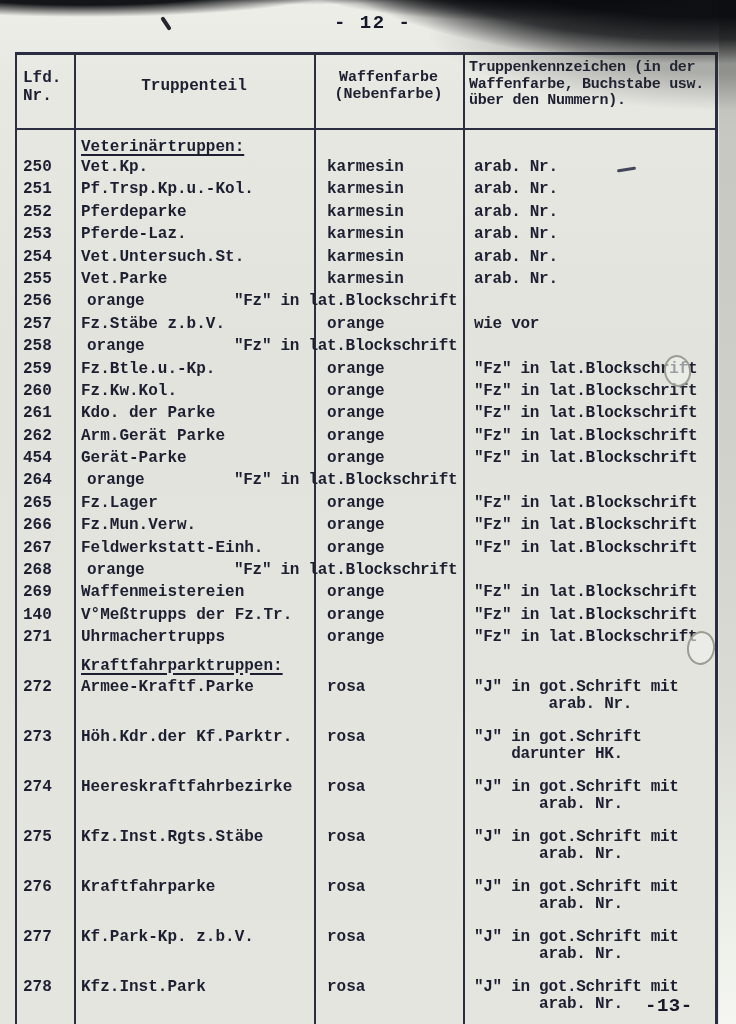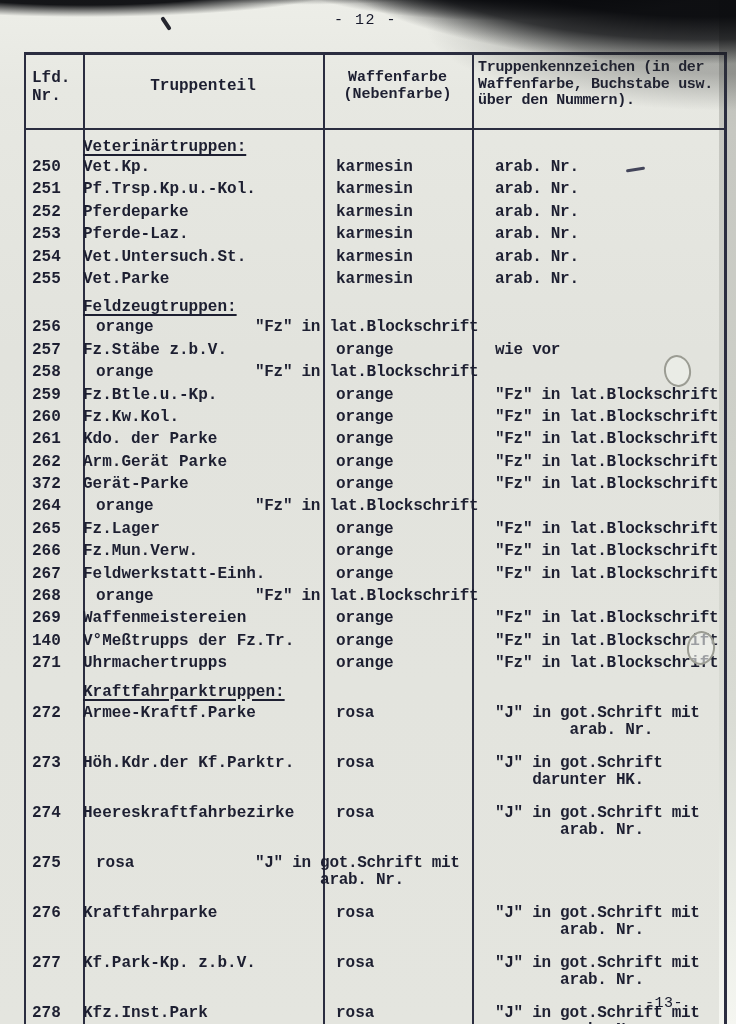--- a/index.html
+++ b/index.html
@@ -26,55 +26,55 @@
   .scan-dark{
     position:absolute;top:0;left:0;width:736px;height:150px;pointer-events:none;
     background:
       radial-gradient(ellipse 560px 175px at 705px -62px, rgba(9,10,13,.97) 45%, rgba(13,14,17,.78) 58%, rgba(20,22,24,0) 72%),
       radial-gradient(ellipse 310px 62px at 505px -24px, rgba(9,10,13,.92) 40%, rgba(20,22,24,0) 72%),
       radial-gradient(ellipse 330px 40px at 85px -15px, rgba(9,10,13,.95) 50%, rgba(20,22,24,0) 80%),
       radial-gradient(ellipse 220px 24px at 305px -14px, rgba(30,32,34,.5) 40%, rgba(30,32,34,0) 78%),
       radial-gradient(ellipse 430px 115px at 736px 28px, rgba(45,47,46,.32) 40%, rgba(45,47,46,0) 72%);
   }
   .page-num{
-    position:absolute;color:#16182a;font-weight:400;font-size:15px;letter-spacing:1.5px;white-space:pre;
+    position:absolute;color:#16182a;font-weight:700;font-size:19px;letter-spacing:1.5px;white-space:pre;
   }
   .page-num.top{left:334px;top:12px;}
   .page-num.bottom{left:645px;top:995px;letter-spacing:.5px;}
   .pen-mark{
     position:absolute;left:164px;top:16px;width:4px;height:15px;border-radius:2px;
     background:#25262f;transform:rotate(-34deg);
   }
   .dash-mark{
     position:absolute;left:600px;top:113px;width:19px;height:3px;border-radius:2px;
     background:#43455a;transform:rotate(-9deg);
   }
   
   .ttable{
-    position:absolute;left:24px;top:52px;width:703px;height:972px;box-sizing:border-box;
+    position:absolute;left:15px;top:52px;width:703px;height:972px;box-sizing:border-box;
     border-top:3px solid var(--line);
     border-left:2px solid var(--line);
     border-right:3px solid var(--line);
   }
   .vline{position:absolute;top:0;bottom:0;width:2px;background:var(--line);}
   .v1{left:57px}.v2{left:297px}.v3{left:446px}
   .header-sep{position:absolute;left:0;right:0;top:73px;height:2px;background:var(--line);}
   .thead{position:absolute;top:0;left:0;right:0;height:73px;display:flex;color:var(--ink);}
   .hc{box-sizing:border-box;white-space:pre-line;font-weight:700;font-size:16px;line-height:18px;}
   .hc.c1{width:57px;padding:14px 0 0 6px;}
   .hc.c2{width:240px;padding-top:22px;text-align:center;}
   .hc.c3{width:149px;padding-top:14px;text-align:center;font-size:15px;line-height:17px;}
   .hc.c4{flex:1;padding:5px 0 0 6px;font-size:15px;line-height:16.5px;letter-spacing:-0.3px;}
   #table-rows{position:absolute;top:75px;left:0;right:0;}
   .trow{display:flex;color:var(--ink);font-weight:700;font-size:16px;}
   .trow > div{box-sizing:border-box;}
   .rc1{width:57px;padding-left:6px;}
-  .rc2{width:240px;white-space:pre;}
+  .rc2{width:240px;padding-left:7px;white-space:pre;}
   .rc3{width:149px;padding-left:13px;}
-  .rc4{flex:1;padding-left:23px;white-space:pre;letter-spacing:-0.3px;}
+  .rc4{flex:1;padding-left:11px;white-space:pre;letter-spacing:-0.3px;}
   .single{height:22.4px;line-height:22.4px;}
   .multi{padding:4px 0;line-height:17px;min-height:42px;}
   .section-row{padding-top:9px;height:17px;line-height:17px;}
   .section-row .u{text-decoration:underline;text-underline-offset:3px;text-decoration-thickness:1.5px;}
   
   .ring{position:absolute;border:2.5px solid #9b9c93;border-radius:50%;background:rgba(240,241,236,.6);}
   .r1{left:664px;top:355px;width:23px;height:28px;transform:rotate(-10deg);}
   .r2{left:687px;top:631px;width:24px;height:30px;transform:rotate(8deg);}
 </style>
 </head>
@@ -141,26 +141,20 @@
           <div class="rc2">Vet.Untersuch.St.</div>
           <div class="rc3">karmesin</div>
           <div class="rc4">arab. Nr.</div>
         </div>
         <div class="trow single">
           <div class="rc1">255</div>
           <div class="rc2">Vet.Parke</div>
           <div class="rc3">karmesin</div>
           <div class="rc4">arab. Nr.</div>
         </div>
-        <div class="trow section-row">
-          <div class="rc1"></div>
-          <div class="rc2"><span class="u">Feldzeugtruppen:</span></div>
-          <div class="rc3"></div>
-          <div class="rc4"></div>
-        </div>
         <div class="trow single">
           <div class="rc1">256</div>
           <div class="rc3">orange</div>
           <div class="rc4">"Fz" in lat.Blockschrift</div>
         </div>
         <div class="trow single">
           <div class="rc1">257</div>
           <div class="rc2">Fz.Stäbe z.b.V.</div>
           <div class="rc3">orange</div>
           <div class="rc4">wie vor</div>
@@ -188,21 +182,21 @@
           <div class="rc3">orange</div>
           <div class="rc4">"Fz" in lat.Blockschrift</div>
         </div>
         <div class="trow single">
           <div class="rc1">262</div>
           <div class="rc2">Arm.Gerät Parke</div>
           <div class="rc3">orange</div>
           <div class="rc4">"Fz" in lat.Blockschrift</div>
         </div>
         <div class="trow single">
-          <div class="rc1">372</div>
+          <div class="rc1">454</div>
           <div class="rc2">Gerät-Parke</div>
           <div class="rc3">orange</div>
           <div class="rc4">"Fz" in lat.Blockschrift</div>
         </div>
         <div class="trow single">
           <div class="rc1">264</div>
           <div class="rc3">orange</div>
           <div class="rc4">"Fz" in lat.Blockschrift</div>
         </div>
         <div class="trow single">
@@ -268,20 +262,21 @@
         </div>
         <div class="trow multi">
           <div class="rc1">274</div>
           <div class="rc2">Heereskraftfahrbezirke</div>
           <div class="rc3">rosa</div>
           <div class="rc4">"J" in got.Schrift mit
        arab. Nr.</div>
         </div>
         <div class="trow multi">
           <div class="rc1">275</div>
+          <div class="rc2">Kfz.Inst.Rgts.Stäbe</div>
           <div class="rc3">rosa</div>
           <div class="rc4">"J" in got.Schrift mit
        arab. Nr.</div>
         </div>
         <div class="trow multi">
           <div class="rc1">276</div>
           <div class="rc2">Kraftfahrparke</div>
           <div class="rc3">rosa</div>
           <div class="rc4">"J" in got.Schrift mit
        arab. Nr.</div>

